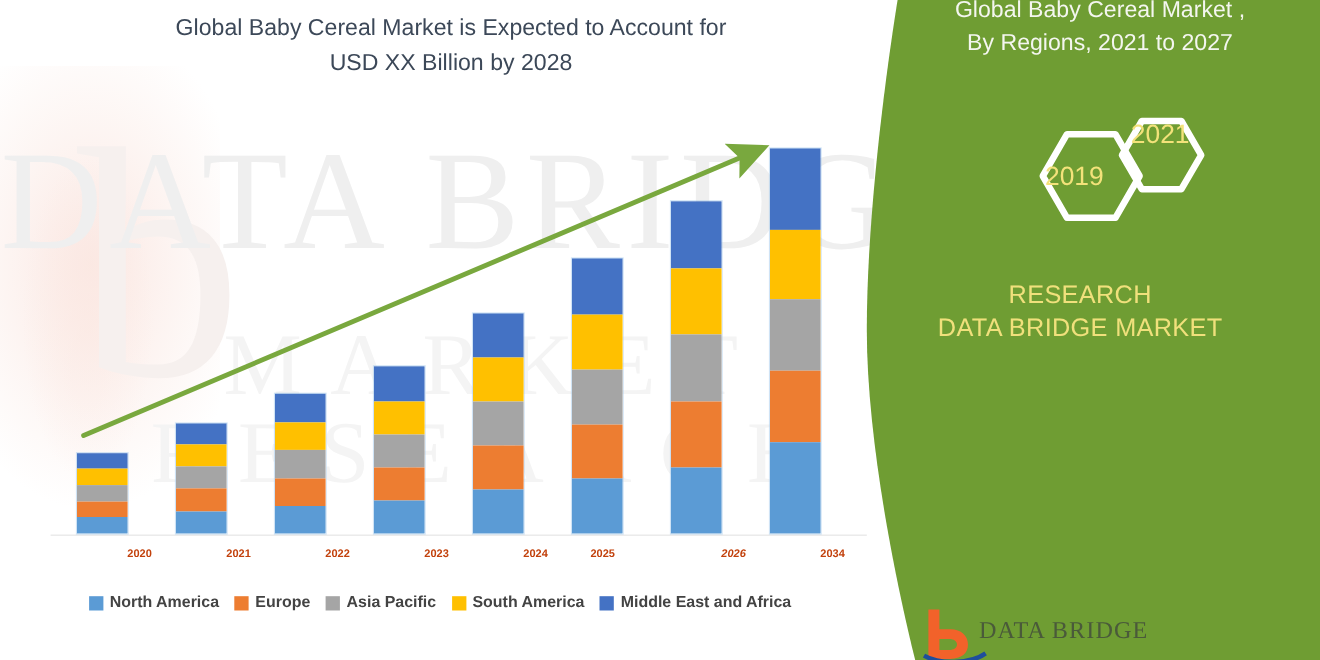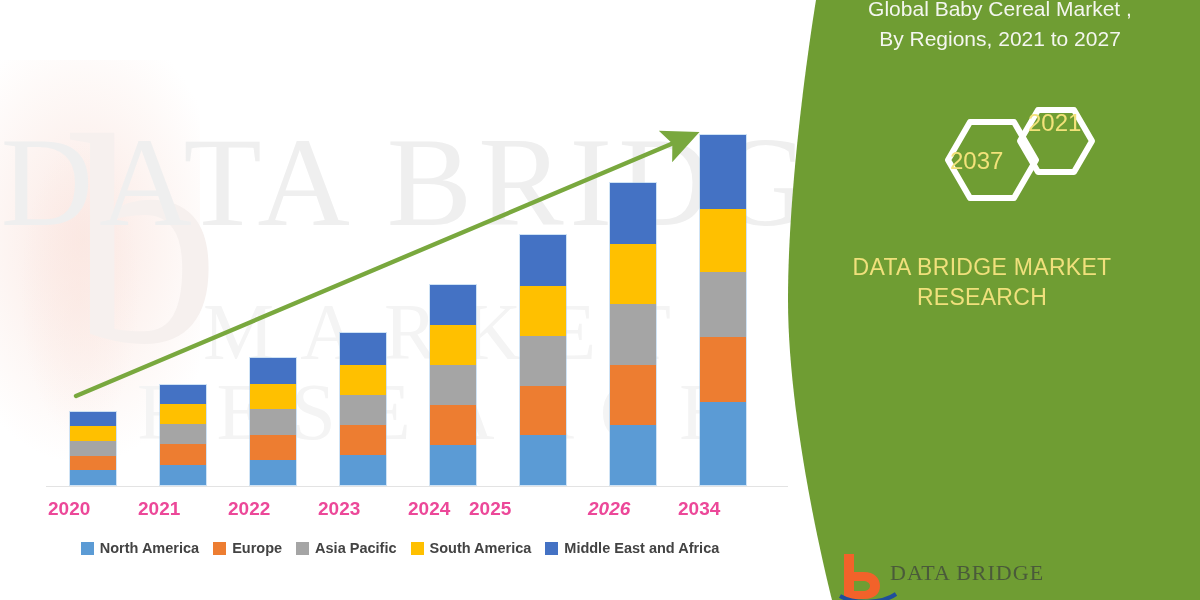--- a/index.html
+++ b/index.html
@@ -87,22 +87,22 @@
   }
   .bar {
     position:absolute; bottom:115px; width:46px;
     display:flex; flex-direction:column-reverse;
     box-shadow:0 0 0 1px rgba(160,200,235,.5);
   }
   .seg { width:100%; }
 
   .xlabels { position:absolute; left:0; top:498px; width:800px; height:28px; }
   .xlabel {
-    position:absolute; width:90px; text-align:left;
-    color:#ec4899; font-size:19px; font-weight:bold;
+    position:absolute; width:90px; text-align:right;
+    color:#c2410c; font-size:10px; font-weight:bold;
     font-family:"Liberation Sans", sans-serif;
   }
 
   
   .arrow { position:absolute; left:0; top:0; width:800px; height:600px; pointer-events:none; }
 
   
   .legend {
     position:absolute; left:0; top:540px; width:800px;
     display:flex; justify-content:center; align-items:center; gap:14px;
@@ -118,20 +118,24 @@
 
   <div class="pink-blob"></div>
   <div class="pink-blob2"></div>
 
   <div class="wm-b">b</div>
   <div class="watermark">
     <span>DATA BRIDGE</span>
     <span class="l2">MARKET RESEARCH</span>
   </div>
 
+  <div class="chart-title">
+    <div>Global Baby Cereal Market is Expected to Account for</div>
+    <div>USD XX Billion by 2028</div>
+  </div>
 
   <div class="plot">
     <div class="baseline"></div>
     <div id="bars">
         <div class="bar" style="left: 70px;">
           <div class="seg" style="background: rgb(91, 155, 213); height: 14.7px;"></div>
           <div class="seg" style="background: rgb(237, 125, 49); height: 14.7px;"></div>
           <div class="seg" style="background: rgb(165, 165, 165); height: 14.7px;"></div>
           <div class="seg" style="background: rgb(255, 192, 0); height: 14.7px;"></div>
           <div class="seg" style="background: rgb(68, 114, 196); height: 14.7px;"></div>
@@ -239,27 +243,27 @@
   <div class="panel-title">
     <div>Global Baby Cereal Market ,</div>
     <div>By Regions, 2021 to 2027</div>
   </div>
 
   <div class="hex-wrap">
     <svg width="200" height="130" viewBox="0 0 200 130">
       <polygon points="20,65 42,27 86,27 108,65 86,103 42,103" fill="none" stroke="#ffffff" stroke-width="6" stroke-linejoin="round"></polygon>
       <polygon points="92,46 110,15 146,15 164,46 146,77 110,77" fill="none" stroke="#ffffff" stroke-width="6" stroke-linejoin="round"></polygon>
     </svg>
-    <span class="hex-label l2028">2037</span>
+    <span class="hex-label l2028">2019</span>
     <span class="hex-label l2021">2021</span>
   </div>
 
   <div class="brand">
+    <div>RESEARCH</div>
     <div>DATA BRIDGE MARKET</div>
-    <div>RESEARCH</div>
   </div>
 
   <div class="logo">
     <svg width="60" height="48" viewBox="0 0 60 48">
       <path d="M6,2 L16,2 L16,20 L26,20 C36,20 42,26 42,34 C42,42 36,47 26,47 L6,47 Z
                M16,29 L16,39 L25,39 C29,39 32,37 32,34 C32,31 29,29 25,29 Z" fill="#f2622a"></path>
       <path d="M2,44 C16,52 44,52 58,42" fill="none" stroke="#1f4e9c" stroke-width="4"></path>
     </svg>
     <span class="logo-text">DATA BRIDGE</span>
   </div>

